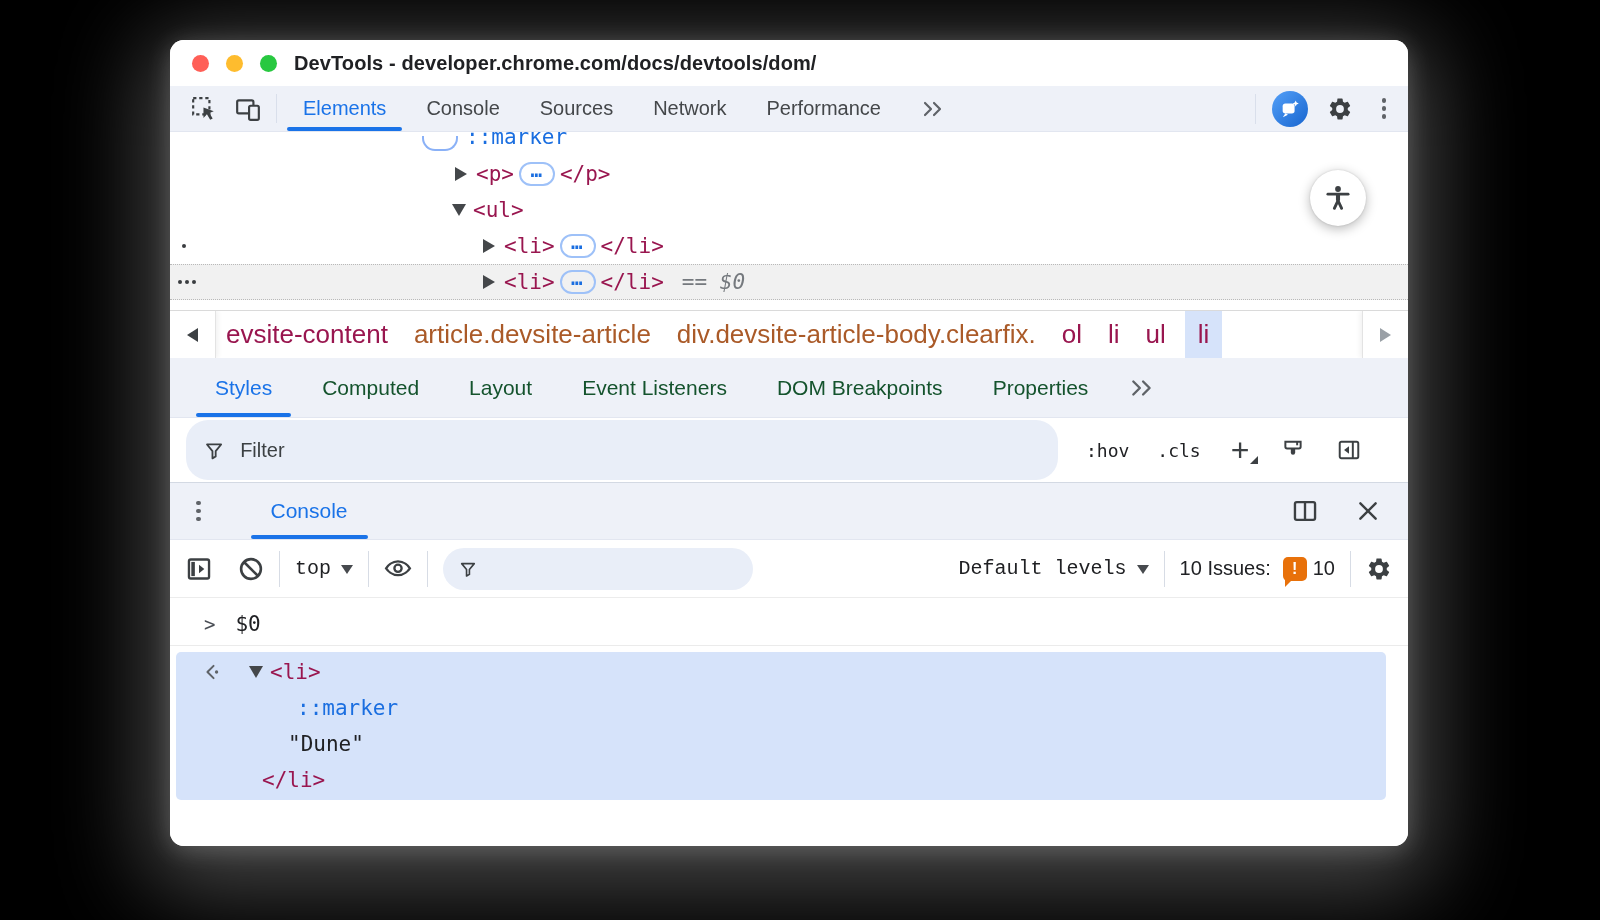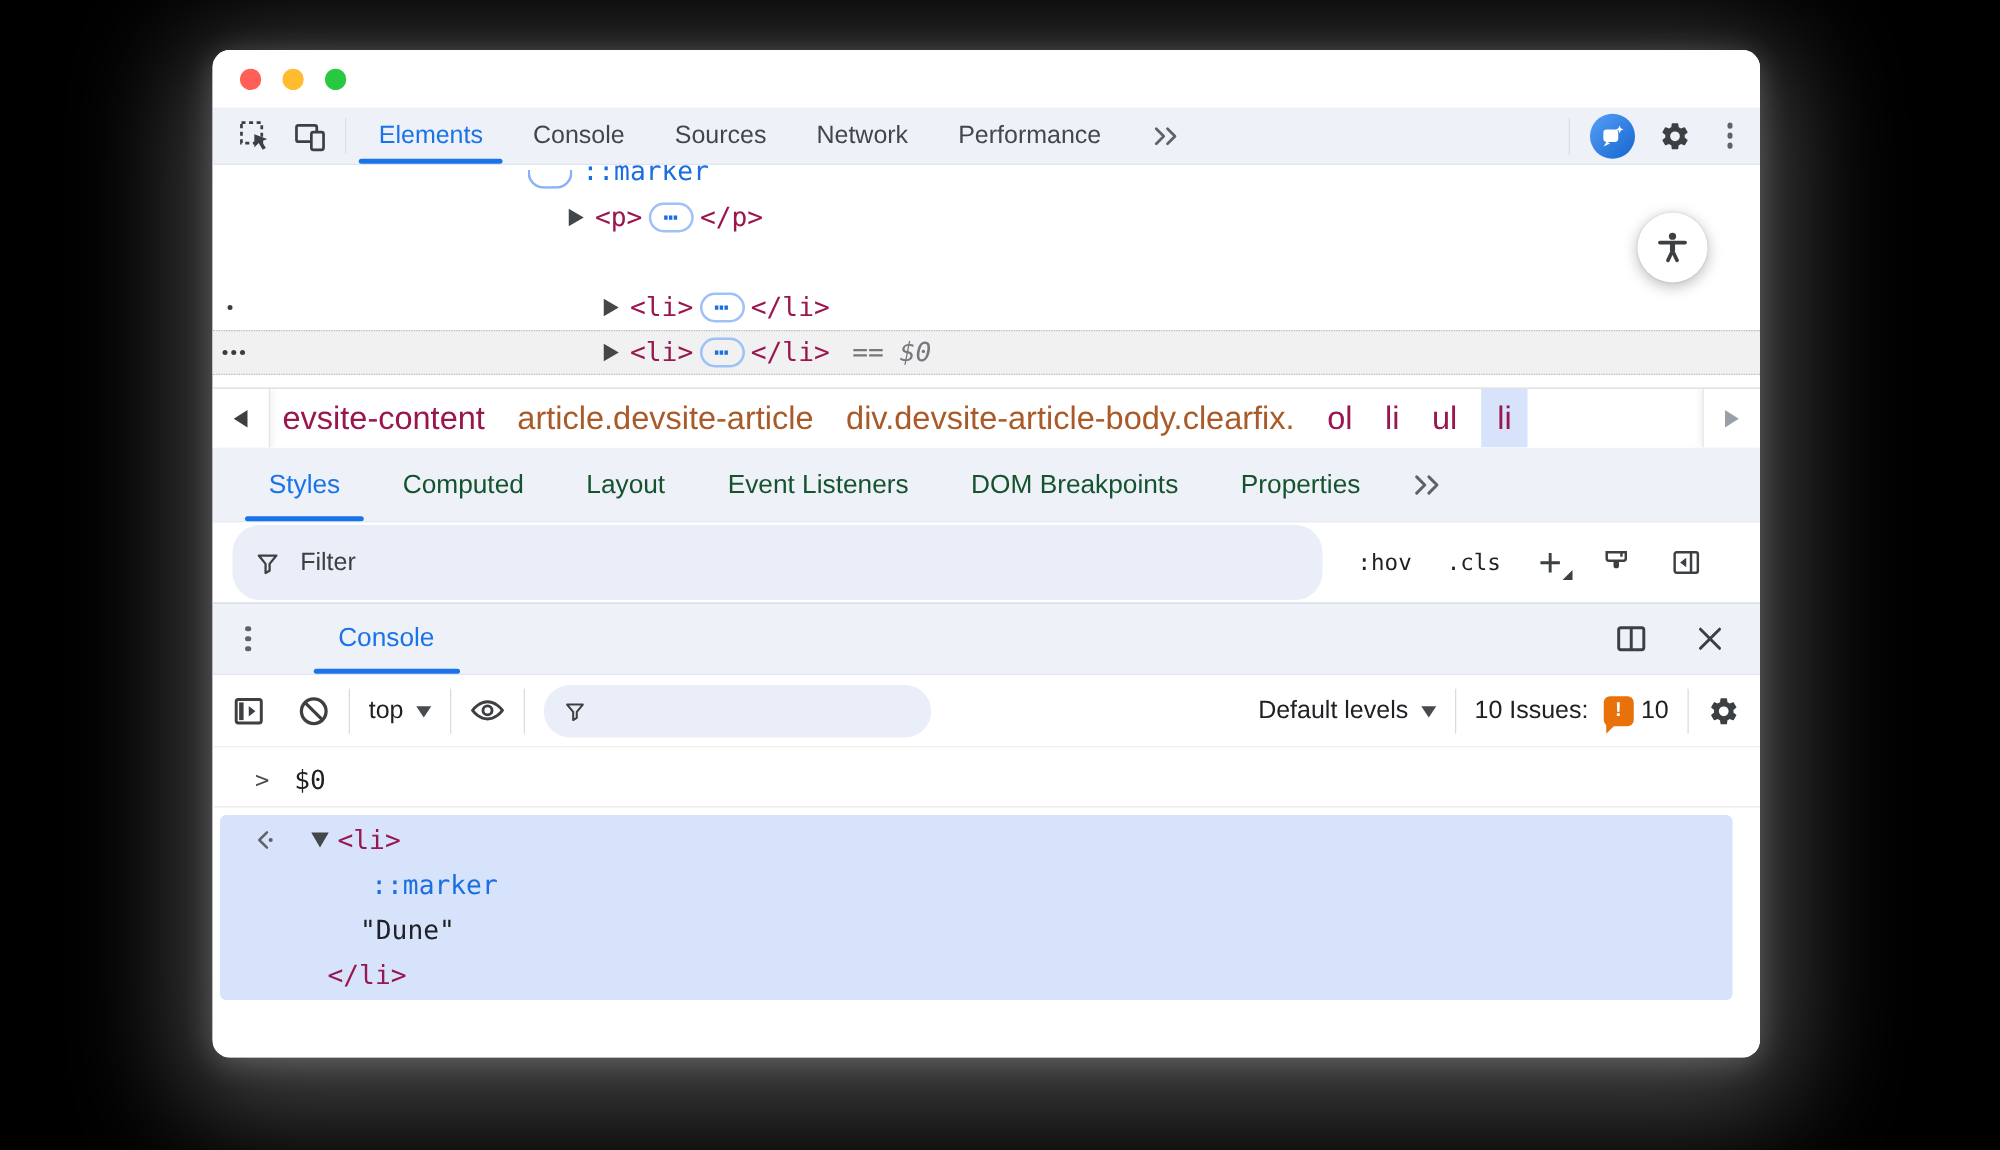--- a/index.html
+++ b/index.html
@@ -80,21 +80,21 @@
   .icon-btn{margin-left:32px;display:flex;align-items:center;cursor:pointer}
   
   .drawer-header{height:58px;flex:0 0 58px;background:#eef1f8;border-top:1px solid #d3d9e3;border-bottom:1px solid #e2e6f0;
                  display:flex;align-items:stretch;padding:0 16px}
   .drawer-tab{display:flex;align-items:center;margin-left:38px;padding:0 22px;font-size:21px;color:var(--accent);position:relative;cursor:pointer}
   .drawer-tab::after{content:"";position:absolute;left:2px;right:2px;bottom:0;height:4px;border-radius:4px;background:var(--accent)}
   .drawer-right{margin-left:auto;display:flex;align-items:center;gap:38px;padding-right:12px}
   
   .console-toolbar{height:58px;flex:0 0 58px;background:#fff;border-bottom:1px solid #ececec;display:flex;align-items:center;padding:0 16px}
   .vsep{width:1px;height:36px;background:#d7dce5;margin:0 15px;flex:0 0 1px}
-  .ctx{font-size:20px;color:#202124;display:flex;align-items:center;gap:10px;cursor:pointer;font-family:Liberation Sans, sans-serif}
+  .ctx{font-size:20px;color:#202124;display:flex;align-items:center;gap:10px;cursor:pointer;font-family:Liberation Mono, monospace}
   .caret{width:0;height:0;border-top:9px solid #474a4e;border-left:6px solid transparent;border-right:6px solid transparent;margin-top:2px}
   .console-filter{width:310px;height:42px;border-radius:21px;background:#e9eef8;display:flex;align-items:center;padding:0 16px;gap:10px}
   .console-filter input{border:none;background:transparent;outline:none;font-size:19px;color:#202124;width:100%}
   .ct-right{margin-left:auto;display:flex;align-items:center}
   .issues{font-size:20px;color:#202124;display:flex;align-items:center}
   .issue-badge{position:relative;width:24px;height:24px;border-radius:5px;background:var(--issue-orange);color:#fff;
                font-weight:bold;font-size:16px;display:flex;align-items:center;justify-content:center;margin:0 6px 0 12px}
   .issue-badge::after{content:"";position:absolute;left:2px;bottom:-6px;width:0;height:0;border-right:8px solid transparent;border-top:8px solid var(--issue-orange)}
   
   .console-content{flex:1;background:#fff;position:relative;font-family:"DejaVu Sans Mono",monospace;font-size:21px;color:#202124}
@@ -109,20 +109,21 @@
 <body>
 
 <div class="window">
 
   <div class="titlebar">
     <div class="lights">
       <span class="light red"></span>
       <span class="light yellow"></span>
       <span class="light green"></span>
     </div>
+    <div class="title">DevTools - developer.chrome.com/docs/devtools/dom/</div>
   </div>
 
   <div class="main-toolbar">
     <span class="tool-icon">
       <svg width="26" height="26" viewBox="0 0 24 24">
           <rect x="2" y="2" width="15" height="15" fill="none" stroke="#3c4043" stroke-width="2" stroke-dasharray="3 2.6"></rect>
           <path d="M11.5 10.5l9.5 3.6-4 1.5 3 5.1-2.3 1.3-3-5.1-3.2 3.4z" fill="#3c4043"></path>
         </svg>
     </span>
     <span class="tool-icon">
@@ -177,20 +178,24 @@
   <div class="elements-panel">
     <div class="dom-row" style="top:-13px;padding-left:296px">
       <span class="pill-fragment"></span>
       <span class="code-blue">::marker</span>
     </div>
     <div class="dom-row" style="top:24px;padding-left:285px">
       <span class="tri-r"></span>
       <span class="tag">&lt;p&gt;</span>
       <span class="pill">⋯</span>
       <span class="tag">&lt;/p&gt;</span>
+    </div>
+    <div class="dom-row" style="top:60px;padding-left:282px">
+      <span class="tri-d"></span>
+      <span class="tag">&lt;ul&gt;</span>
     </div>
     <div class="dom-row" style="top:96px;padding-left:313px">
       <span class="gutter-dot"></span>
       <span class="tri-r"></span>
       <span class="tag">&lt;li&gt;</span>
       <span class="pill">⋯</span>
       <span class="tag">&lt;/li&gt;</span>
     </div>
     <div class="dom-row selected" style="top:132px;padding-left:313px">
       <span class="gutter-dots"><i></i><i></i><i></i></span>

